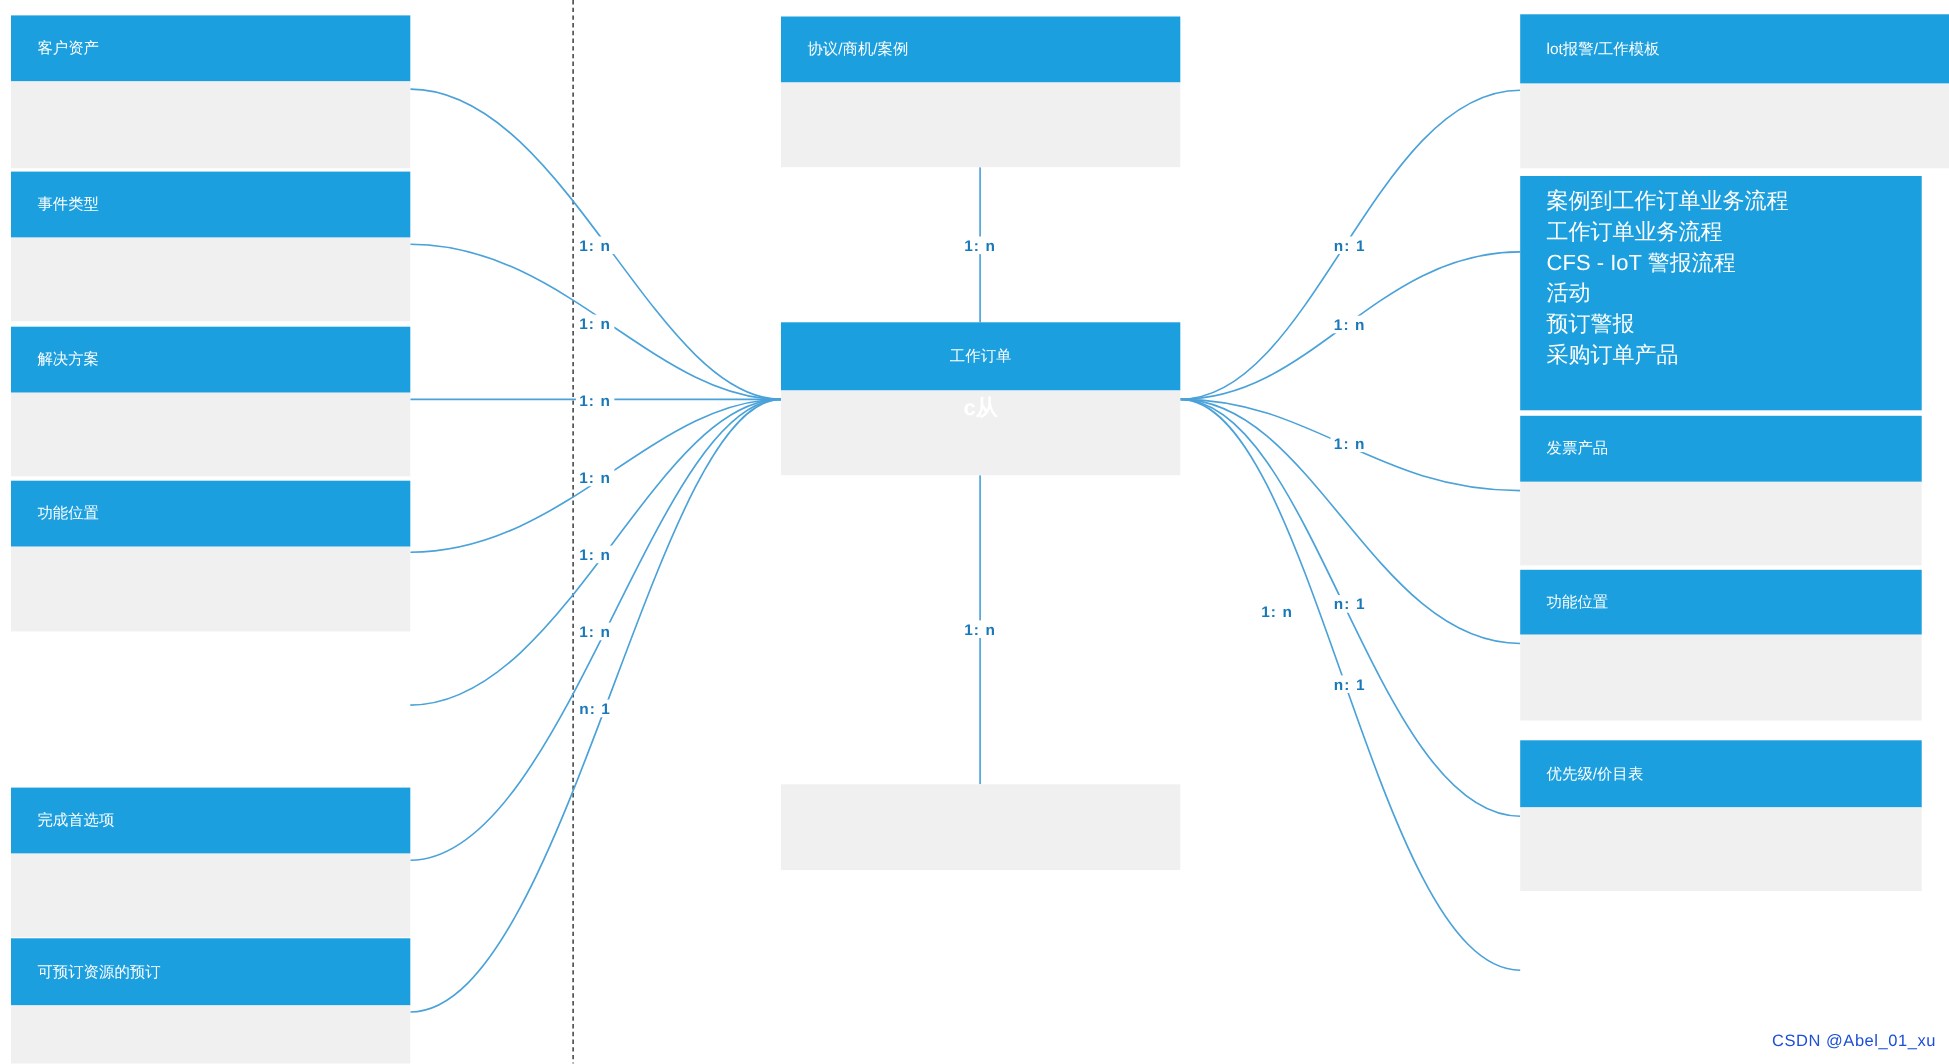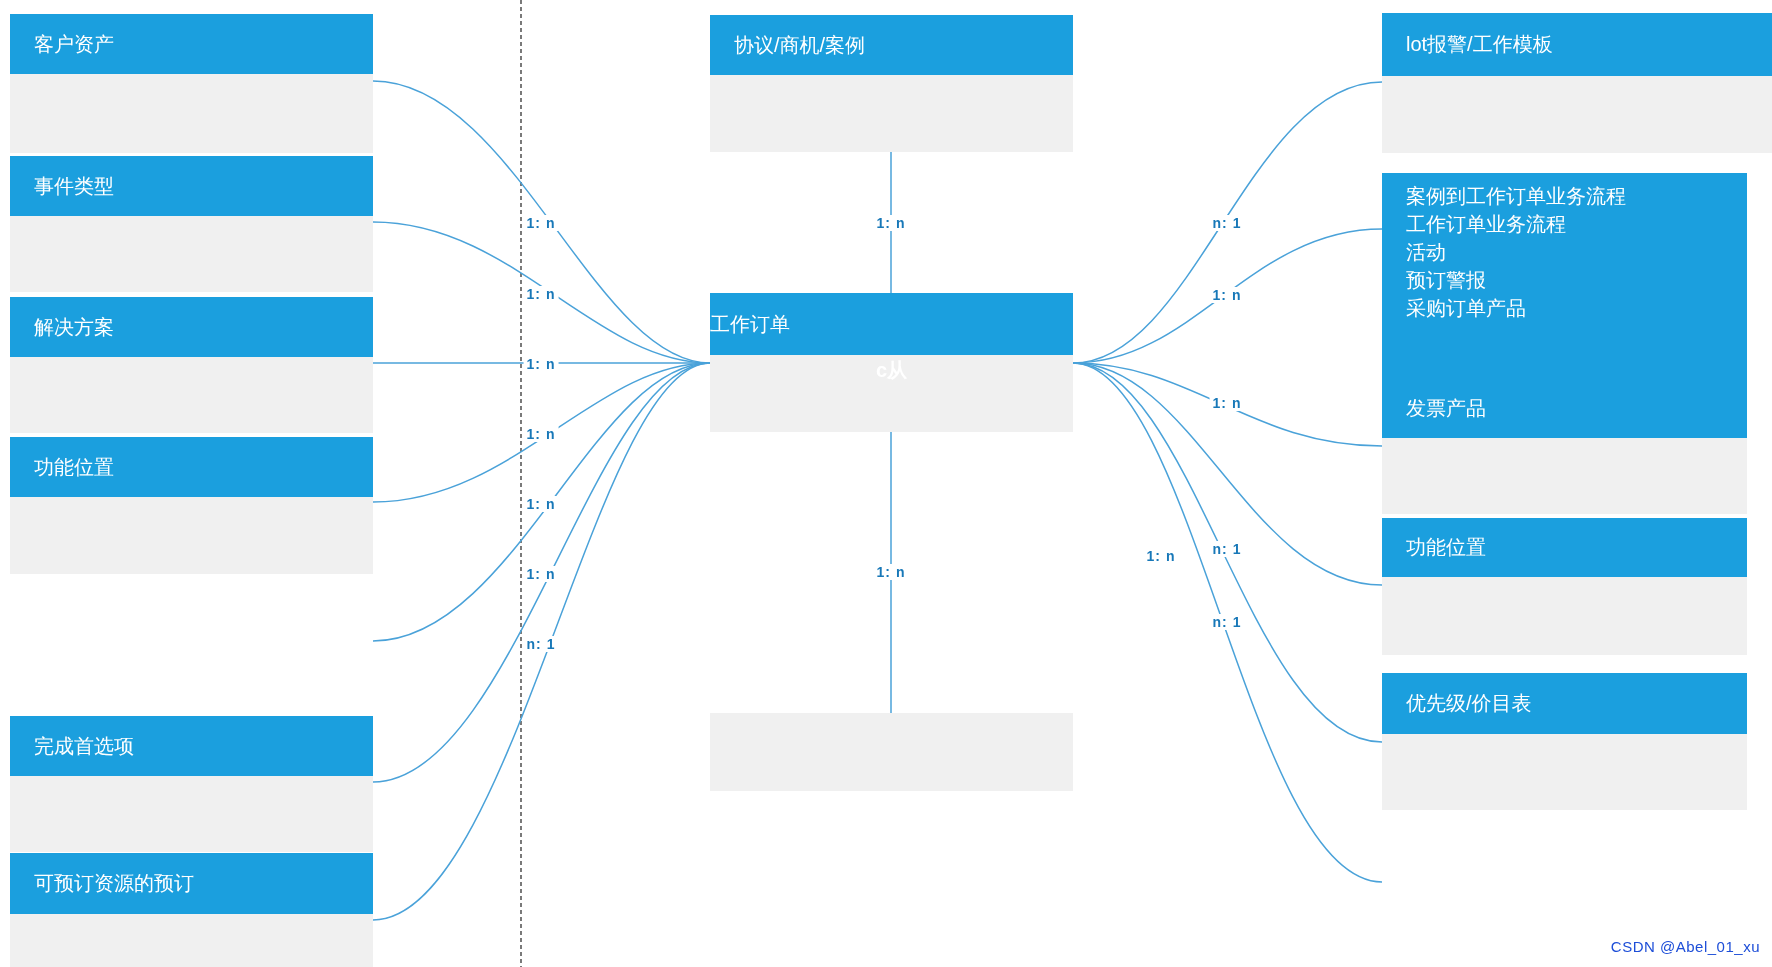--- a/index.html
+++ b/index.html
@@ -3,29 +3,29 @@
 <meta charset="utf-8">
 <style>
   html,body{margin:0;padding:0;background:#fff;}
   #stage{
     position:relative;width:1772px;height:967px;overflow:hidden;
     font-family:"Liberation Sans","DejaVu Sans",sans-serif;background:#ffffff;
   }
   svg.wires{position:absolute;left:0;top:0;z-index:1;}
   .entity{position:absolute;z-index:2;}
   .entity .hdr{
-    background:#1b9fde;color:#ffffff;font-size:20px;
+    background:#1b9fde;color:#ffffff;font-size:14px;
     display:flex;align-items:center;box-sizing:border-box;padding:0 24px;
     white-space:nowrap;
   }
-  .entity .hdr.center-text{padding:0;}
+  .entity .hdr.center-text{justify-content:center;padding:0;}
   .entity .bod{background:#f0f0f0;position:relative;}
   .bluebox{
     position:absolute;z-index:2;background:#1b9fde;color:#fff;
-    font-size:20px;line-height:28px;box-sizing:border-box;padding:9px 10px 0 24px;margin-top:13px;
+    font-size:20px;line-height:28px;box-sizing:border-box;padding:9px 10px 0 24px;
   }
   .bluebox div{white-space:nowrap;}
   .card{
     position:absolute;z-index:3;transform:translate(-50%,-50%);
     background:#ffffff;color:#1878b8;font-size:14px;font-weight:bold;
     padding:0 3px;white-space:pre;letter-spacing:1px;
   }
   .overlay-txt{
     position:absolute;left:0;top:2px;width:100%;text-align:center;
     color:#ffffff;font-size:20px;font-weight:bold;z-index:3;
@@ -125,20 +125,21 @@
   <div class="entity" style="left:1382px;top:13px;width:438px">
     <div class="hdr" style="height:63px">
         <span>lot报警/工作模板</span>
       </div>
     <div class="bod" style="height:77px"></div>
   </div>
 
   <div class="bluebox" style="left:1382px;top:160px;width:365px;height:213px">
     <div>案例到工作订单业务流程</div>
     <div>工作订单业务流程</div>
+    <div>CFS - IoT 警报流程</div>
     <div>活动</div>
     <div>预订警报</div>
     <div>采购订单产品</div>
   </div>
 
   <div class="entity" style="left:1382px;top:378px;width:365px">
     <div class="hdr" style="height:60px">
         <span>发票产品</span>
       </div>
     <div class="bod" style="height:76px"></div>

